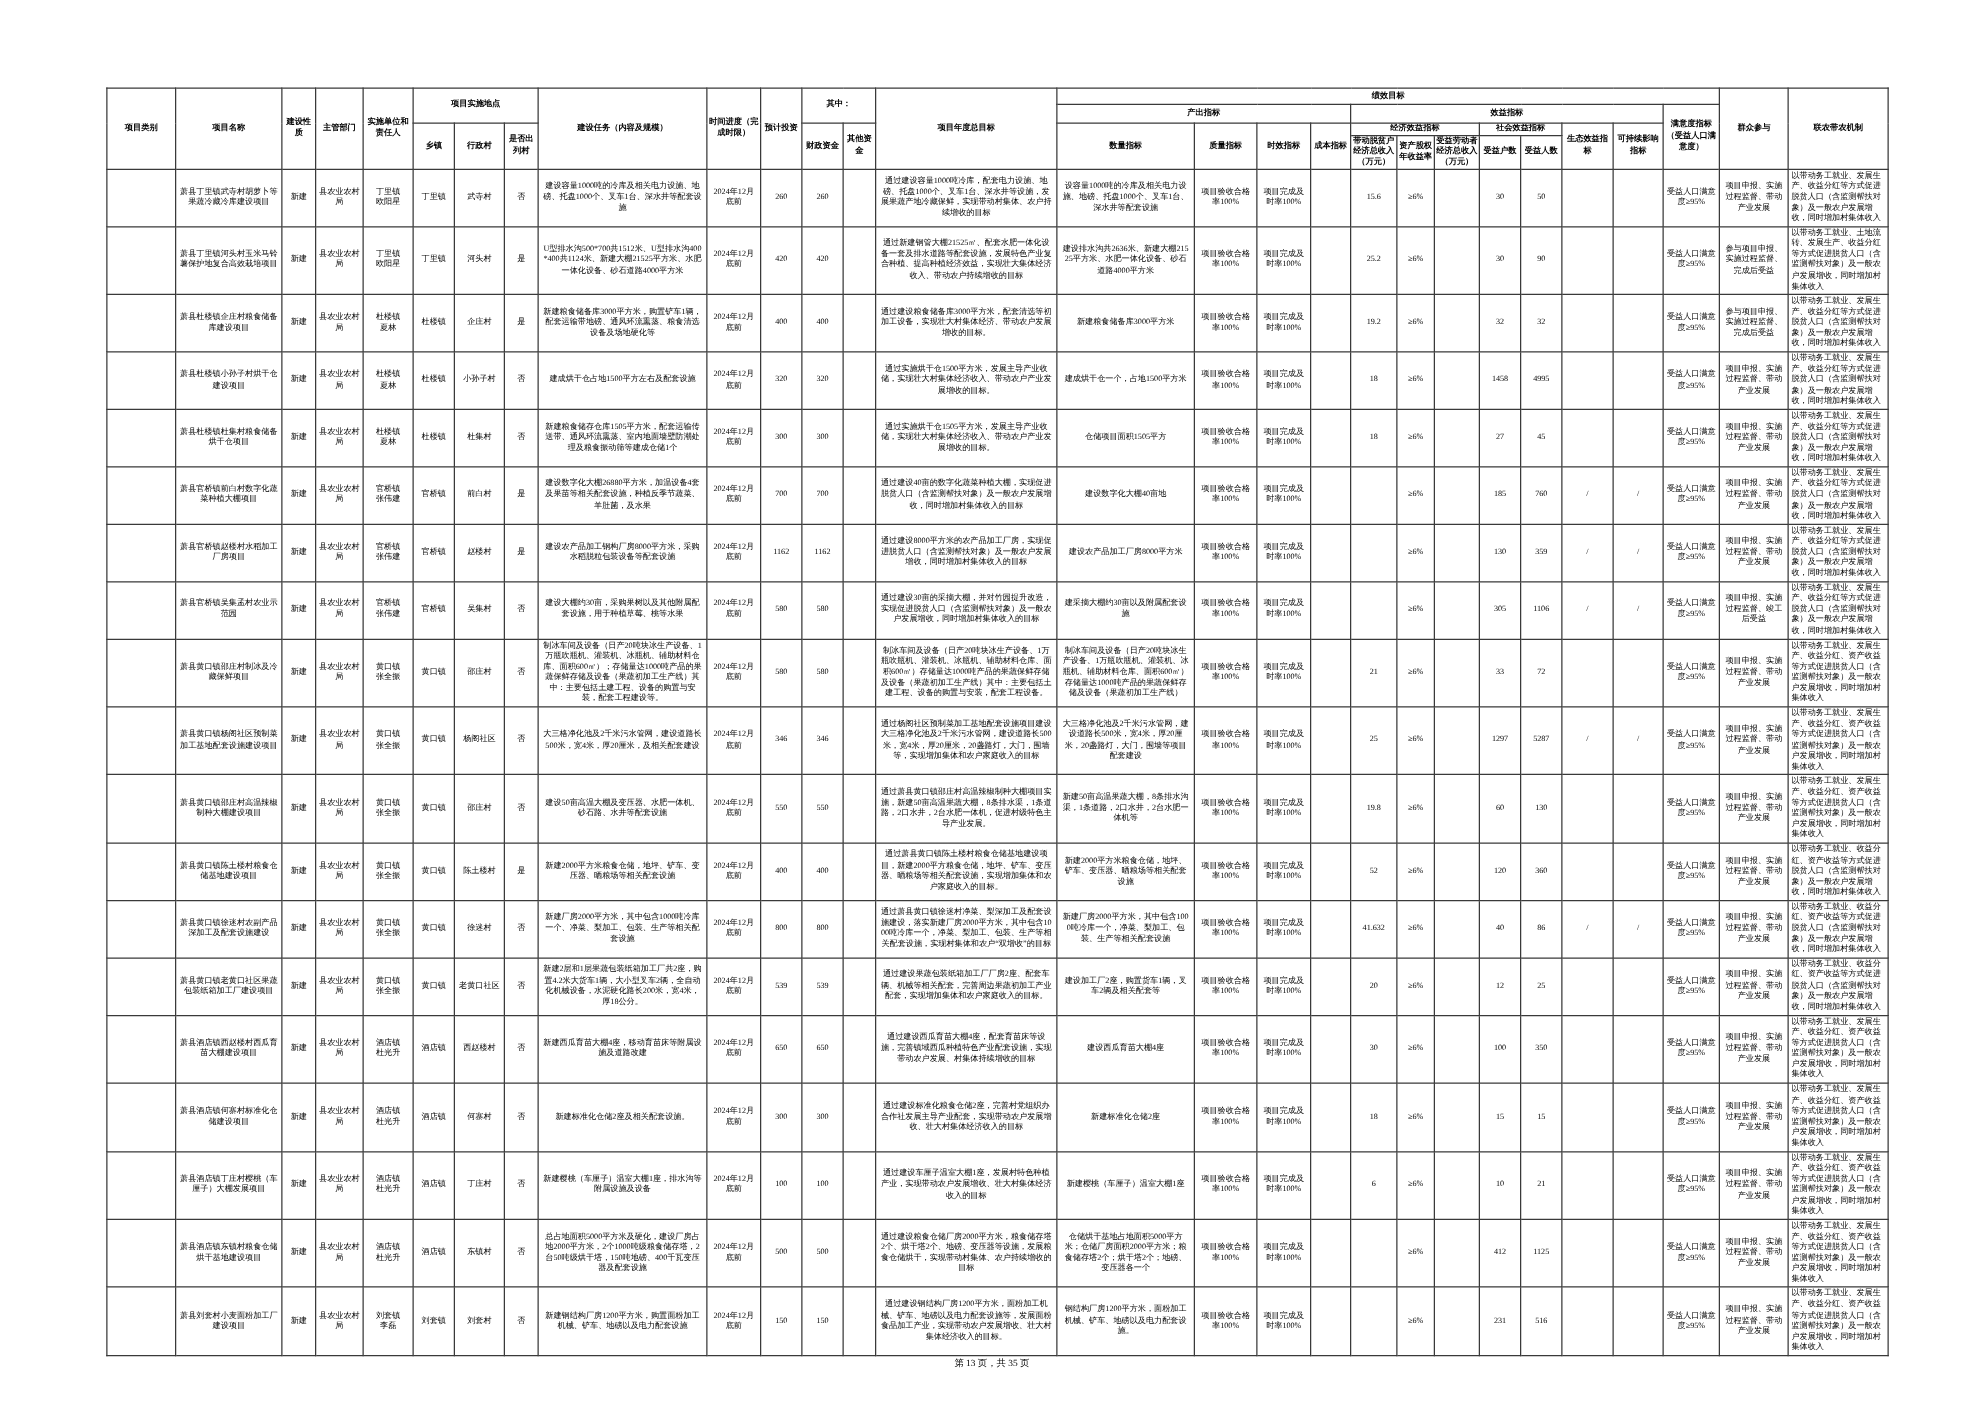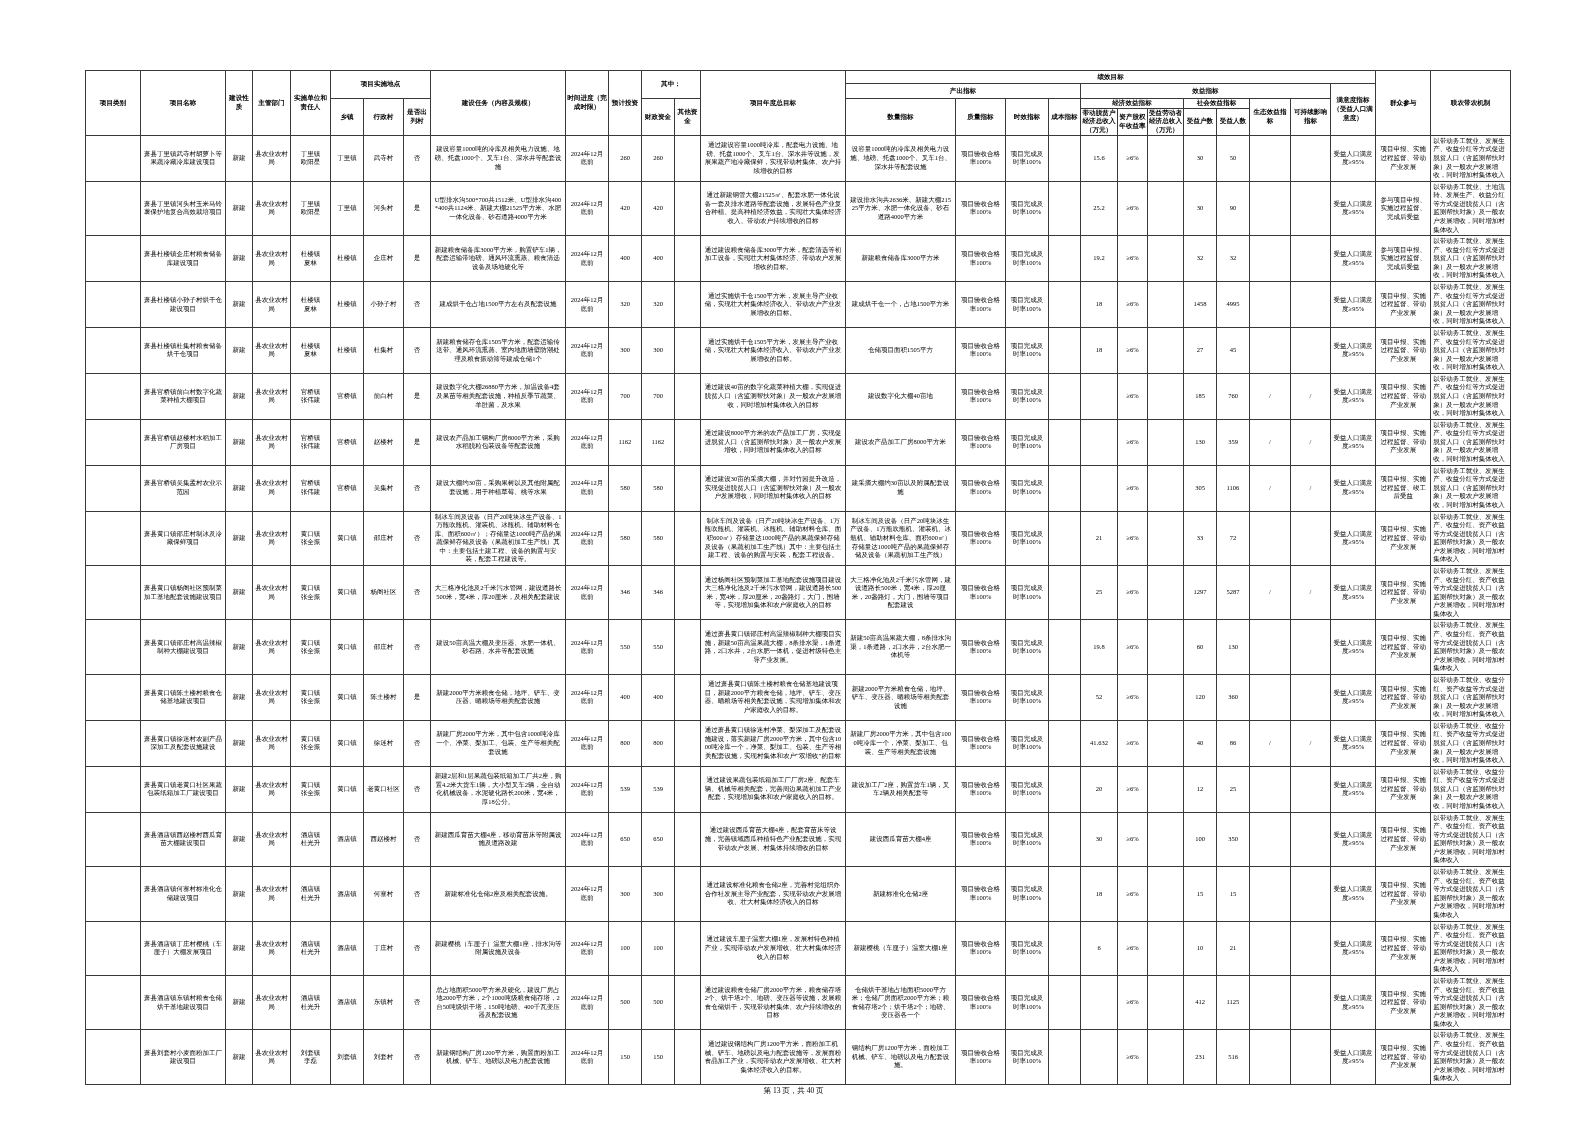--- a/index.html
+++ b/index.html
@@ -681,14 +681,14 @@
     <td data-key="people">516</td>
     <td data-key="ecological"></td>
     <td data-key="sustainability"></td>
     <td data-key="satisfaction">受益人口满意度≥95%</td>
     <td data-key="participation">项目申报、实施过程监督、带动产业发展</td>
     <td data-key="linkage">以带动务工就业、发展生产、收益分红、资产收益等方式促进脱贫人口（含监测帮扶对象）及一般农户发展增收，同时增加村集体收入</td>
   </tr>
       </tbody>
   </table>
 
-  <div class="footer">第 13 页，共 40 页</div>
+  <div class="footer">第 13 页，共 35 页</div>
 </div>
 
 </body></html>

